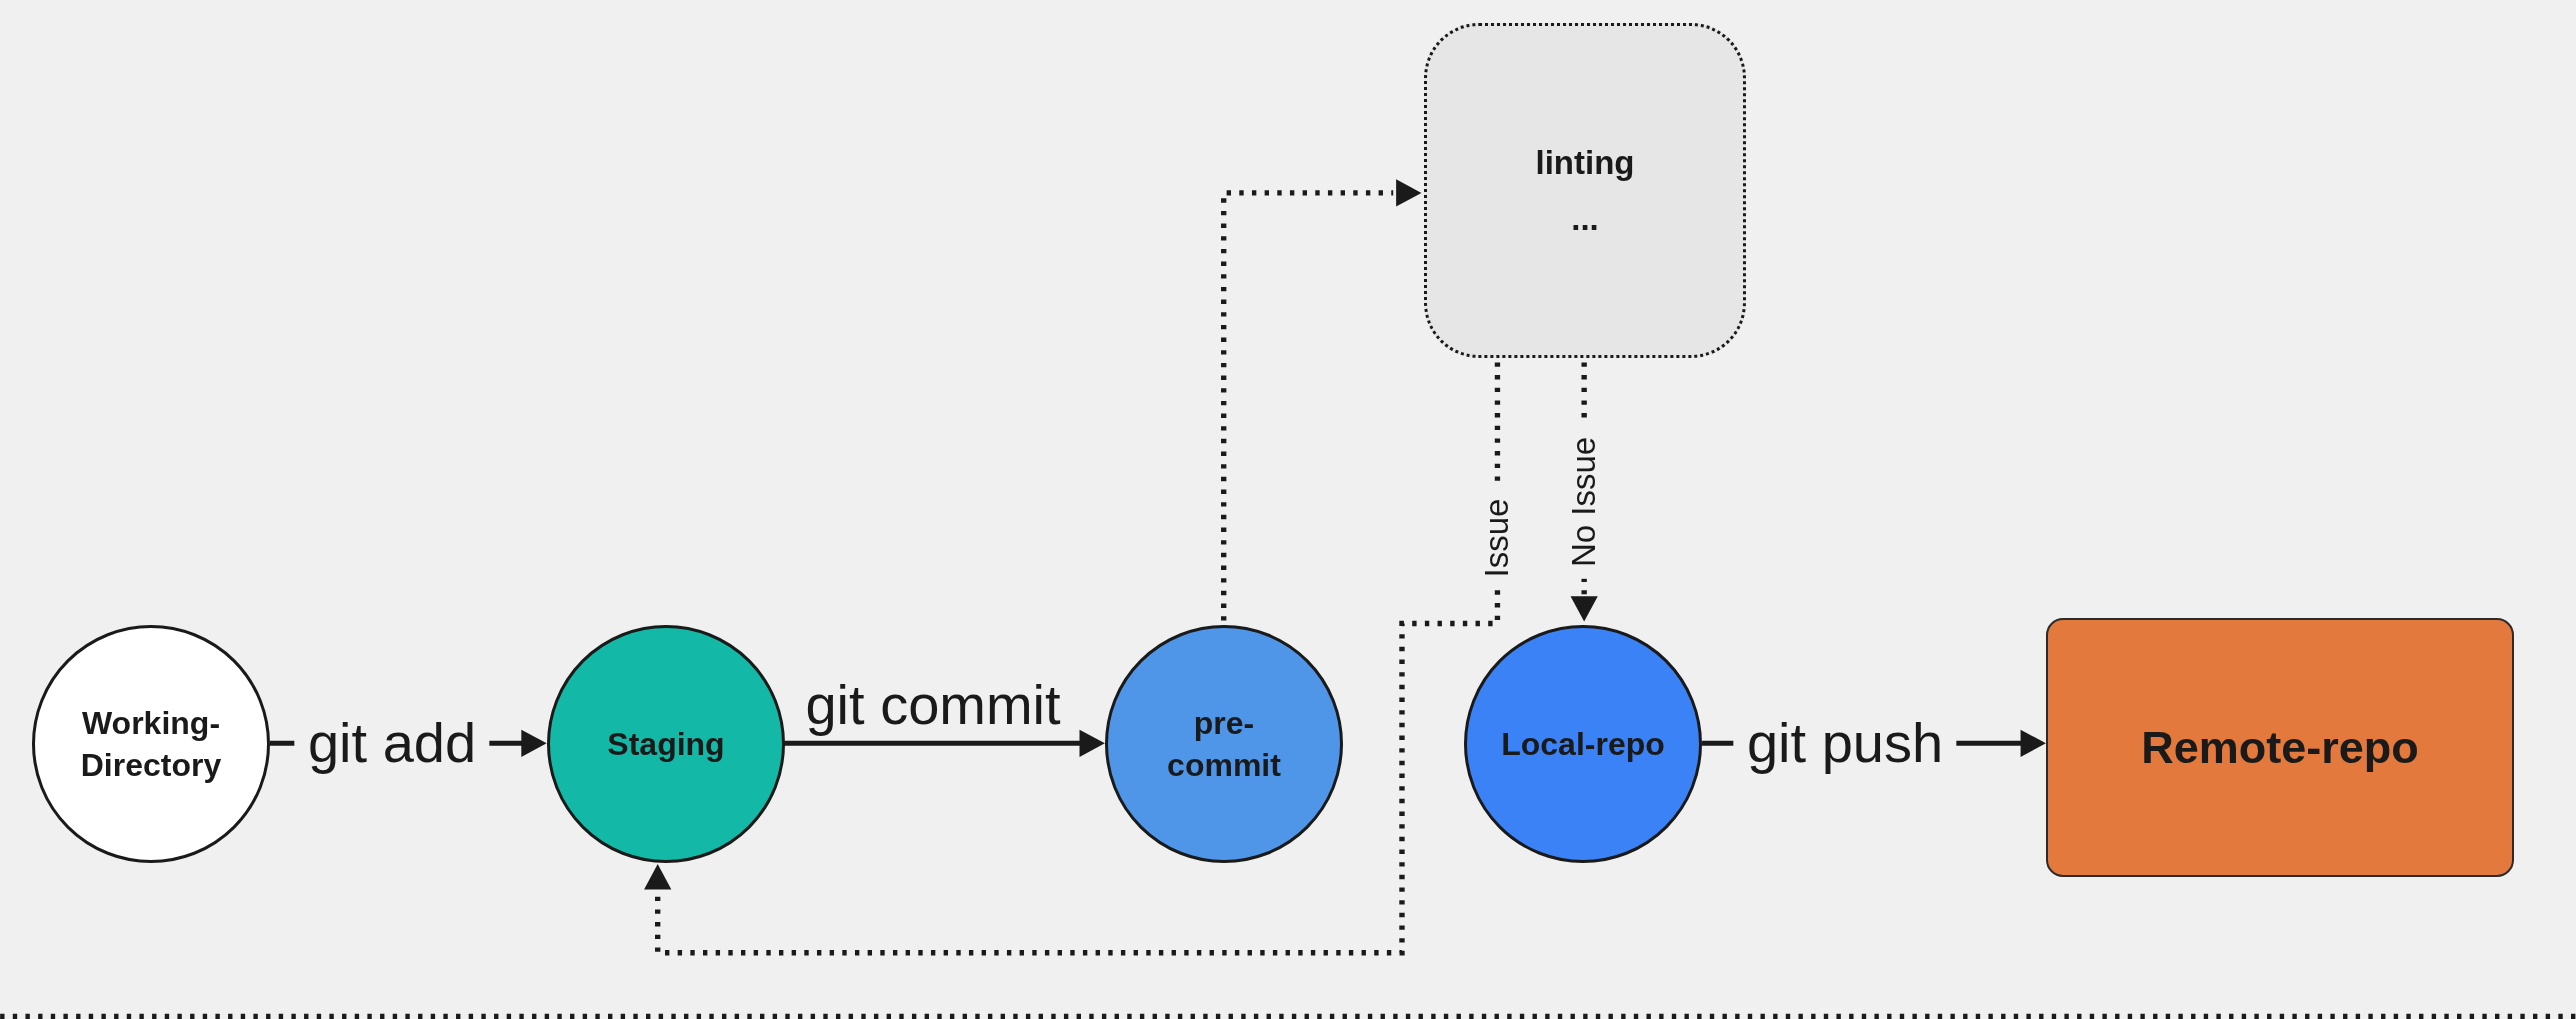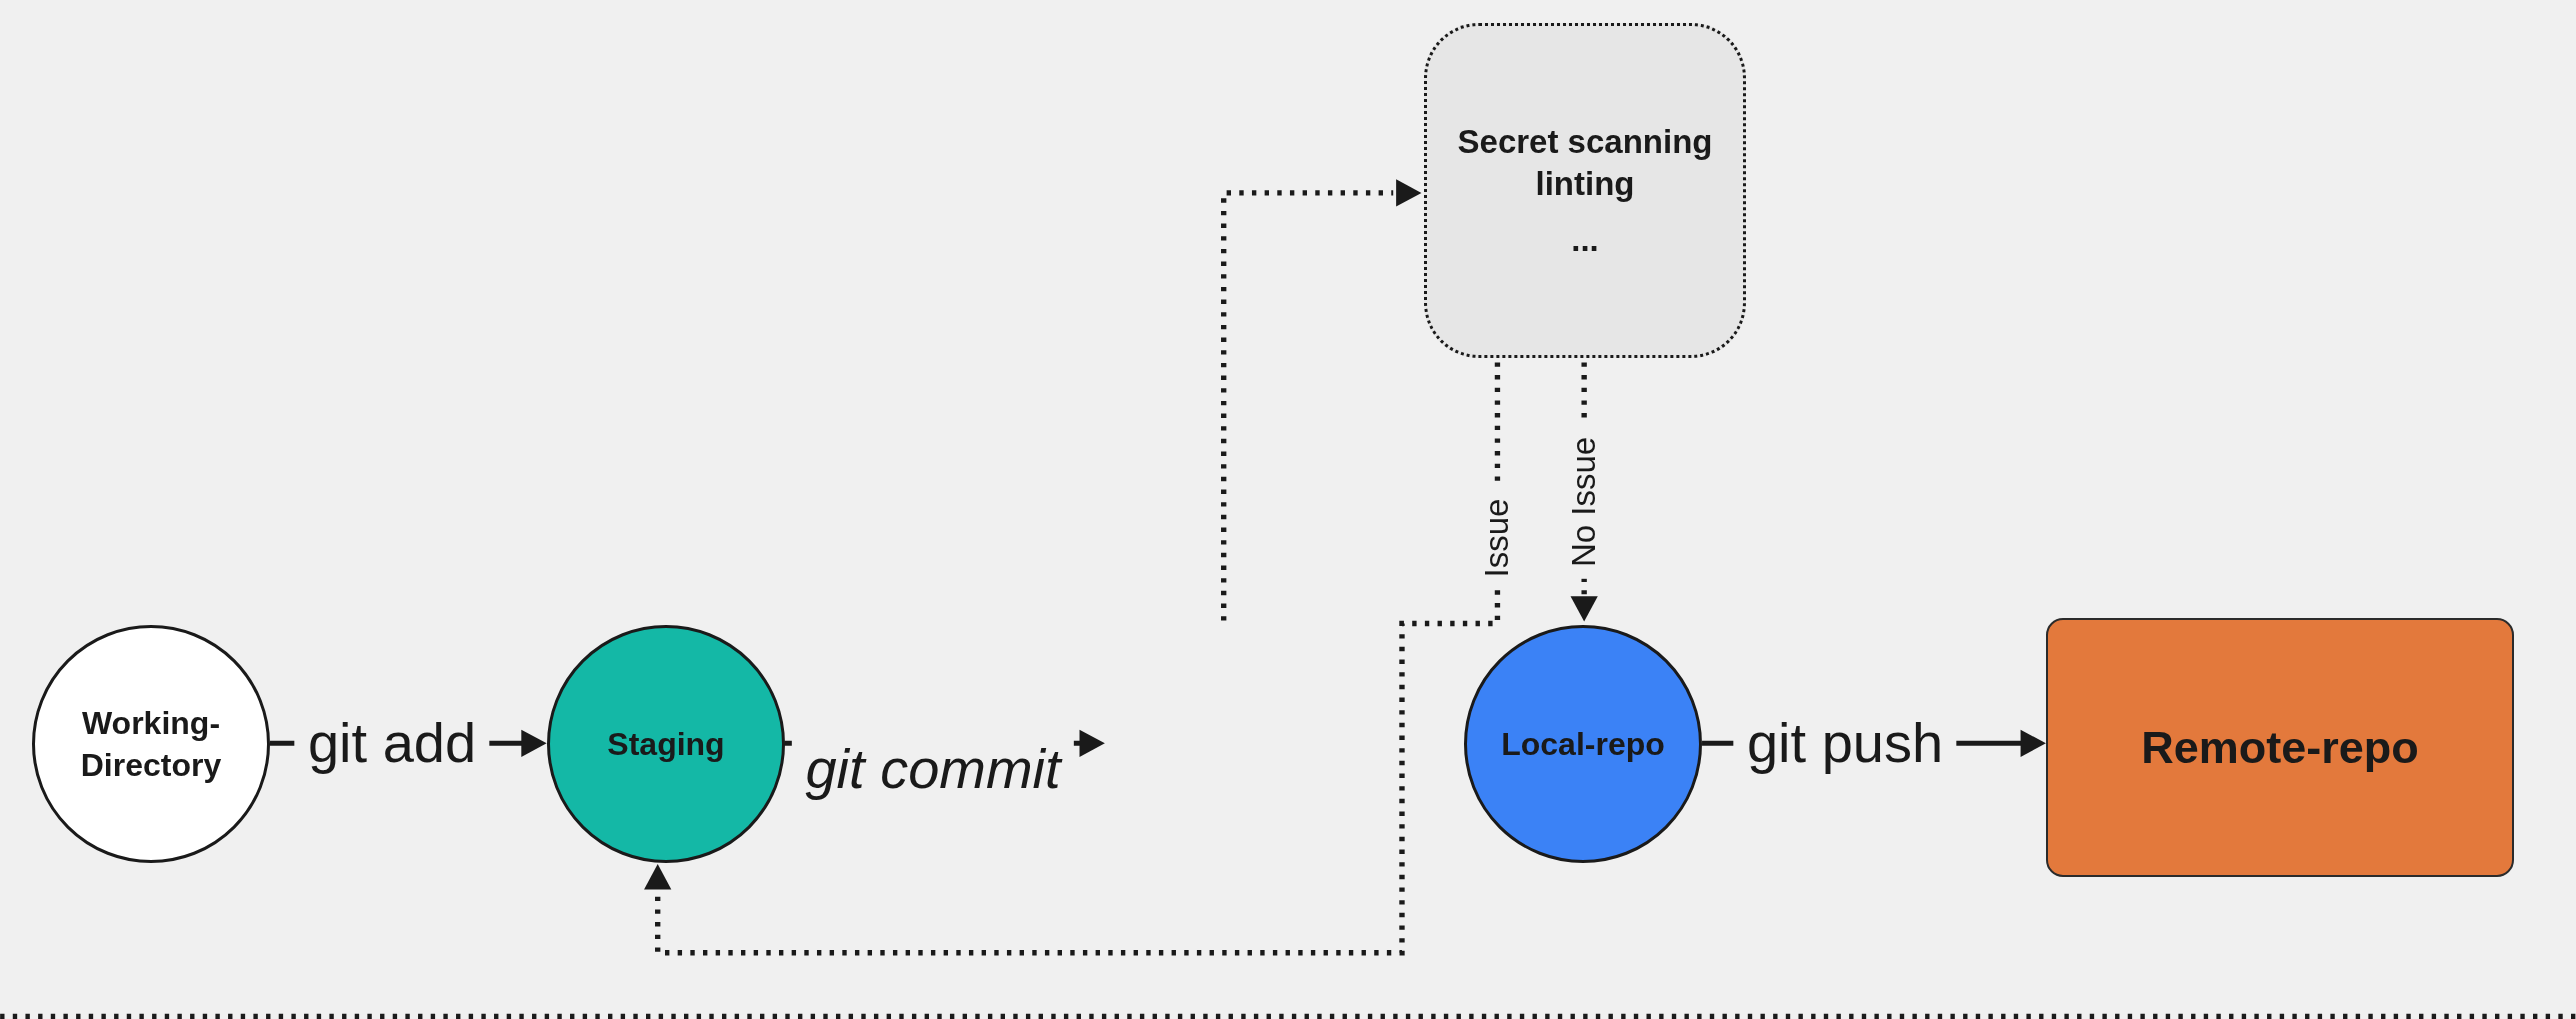--- a/index.html
+++ b/index.html
@@ -70,21 +70,21 @@
     padding: 1.9px 13.6px;
     white-space: nowrap;
     color: #1a1a1a;
   }
   .edge-label.vertical {
     transform: translate(-50%, -50%) rotate(-90deg);
     font-size: 33px;
     padding: 1.9px 11.7px;
   }
   #edge-label-git-add    { left: 392px;  top: 742px; }
-  #edge-label-git-commit { left: 933px;  top: 768px; font-style: italic; }
+  #edge-label-git-commit { left: 933px;  top: 704px; }
   #edge-label-git-push   { left: 1845px; top: 742px; }
   #edge-label-issue      { left: 1497px; top: 538px; }
   #edge-label-no-issue   { left: 1584px; top: 502px; }
 </style>
 </head>
 <body>
 
 <div id="canvas">
 
   <svg id="edges-svg" width="2576" height="1019" viewBox="0 0 2644 1046">
@@ -112,31 +112,34 @@
 
   <div class="node circle" id="node-working-directory" style="background-color: rgb(255, 255, 255);">
     <span>Working-</span>
     <span>Directory</span>
   </div>
 
   <div class="node circle" id="node-staging" style="background-color: #14b8a6;">
     <span>Staging</span>
   </div>
 
+  <div class="node circle" id="node-pre-commit" style="background-color: rgb(79, 150, 232);">
+    <span>pre-</span>
+    <span>commit</span>
+  </div>
 
   <div class="node circle" id="node-local-repo" style="background-color: #3b82f6;">
     <span>Local-repo</span>
   </div>
 
   <div class="node" id="node-remote-repo" style="background-color: rgb(227, 121, 60);">
     <span>Remote-repo</span>
   </div>
 
   <div class="node" id="node-checks" style="background-color: rgb(230, 230, 230);">
-    <span>Secret scanning</span>
     <span>linting</span>
     <span class="dots-line">...</span>
   </div>
 
   <div class="edge-label" id="edge-label-git-add">git add</div>
 
   <div class="edge-label" id="edge-label-git-commit">git commit</div>
 
   <div class="edge-label" id="edge-label-git-push">git push</div>
 

